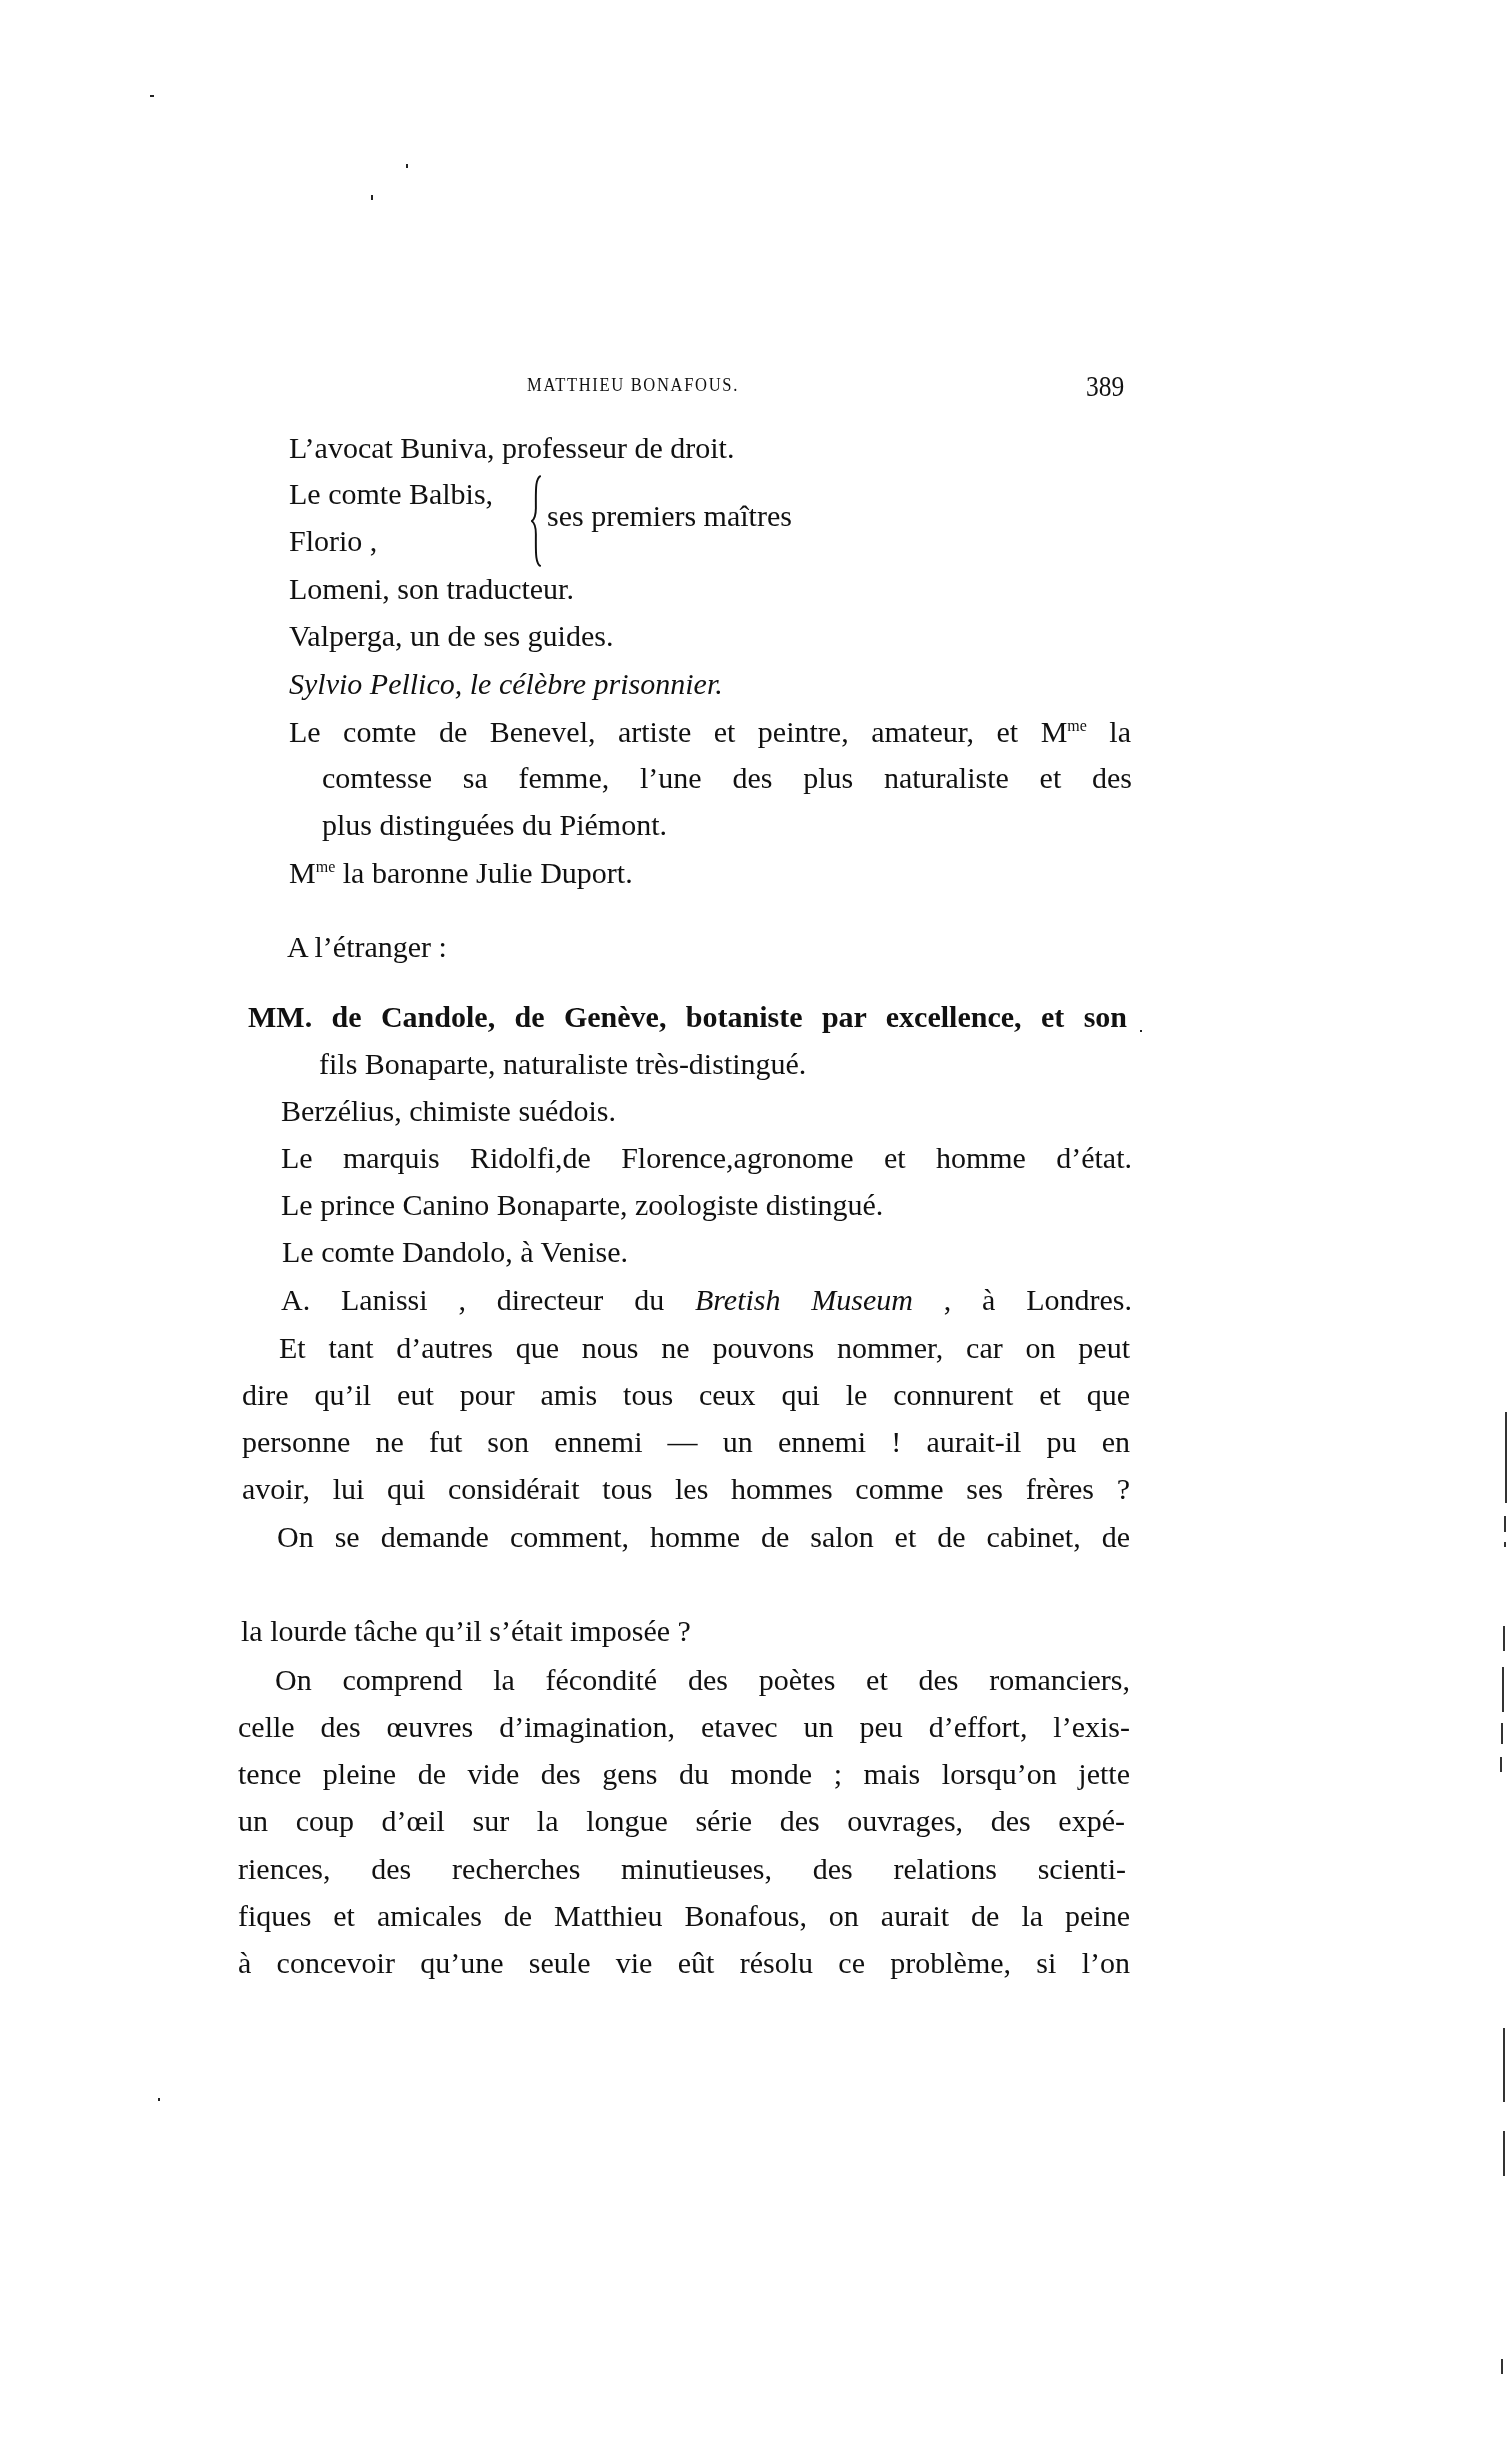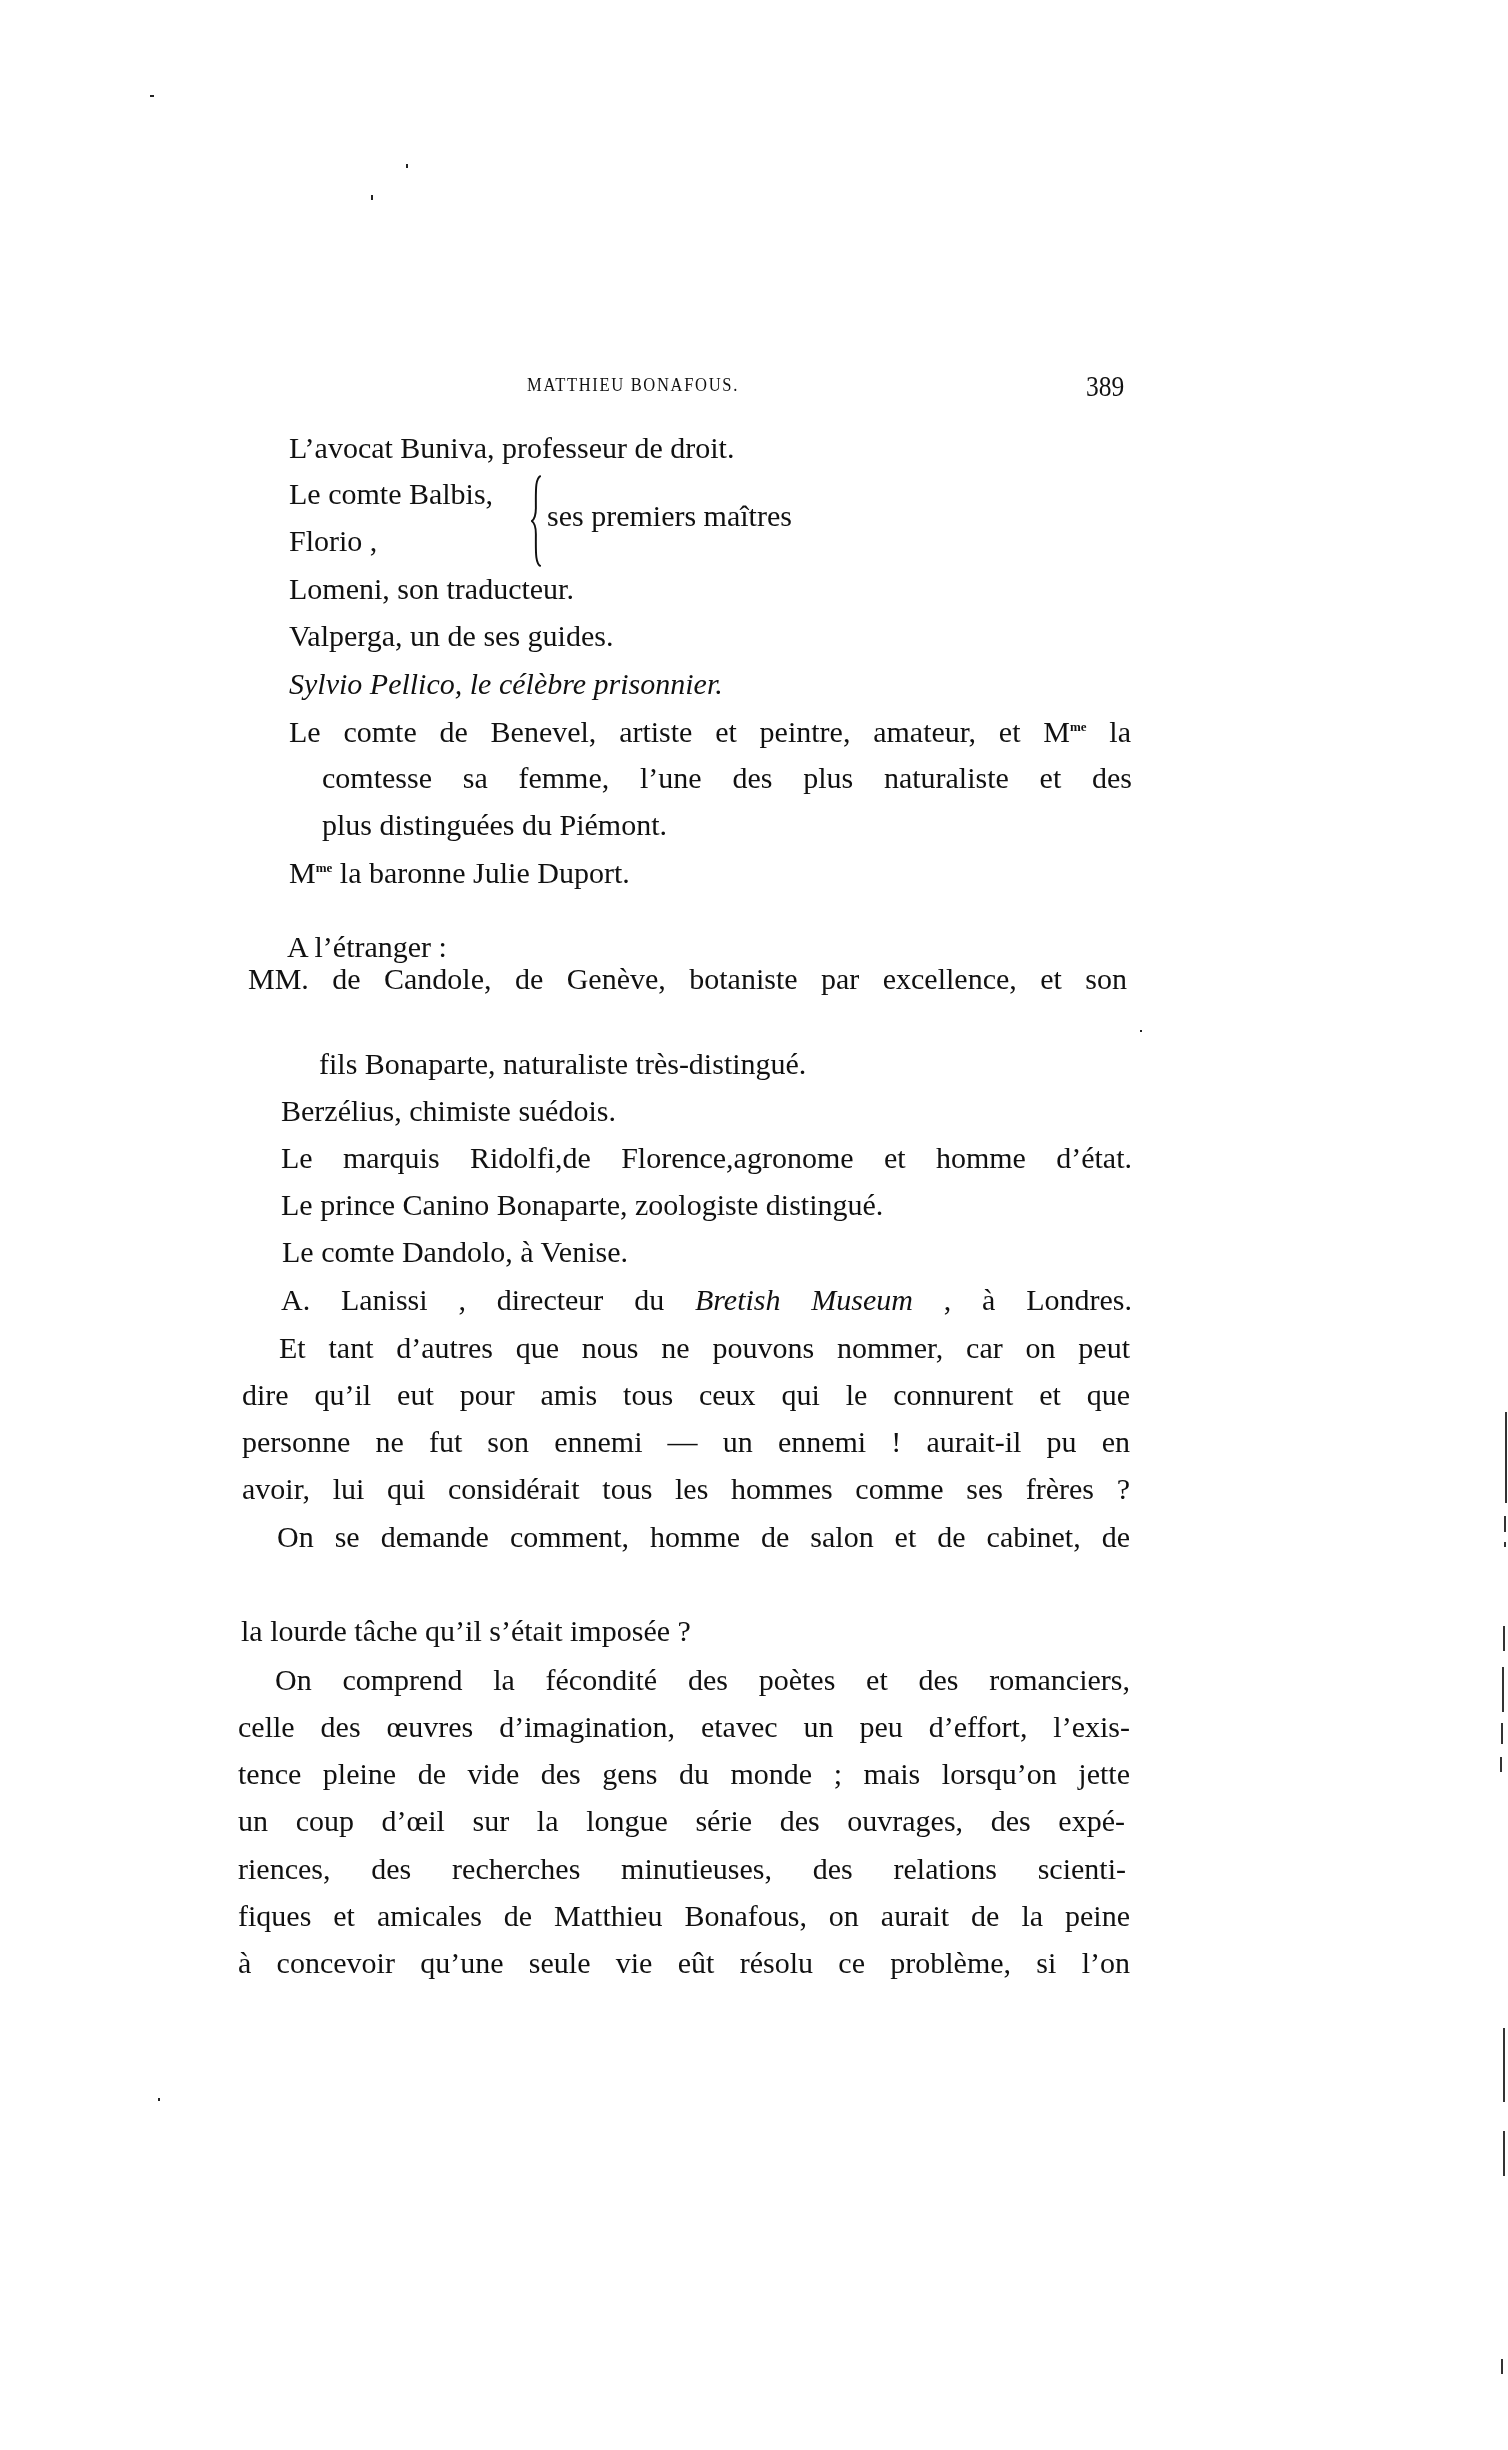--- a/index.html
+++ b/index.html
@@ -5,21 +5,21 @@
   html, body { margin:0; padding:0; background:#ffffff; }
   body { width:1508px; height:2450px; position:relative; overflow:hidden;
          font-family:"Liberation Serif", "DejaVu Serif", serif; color:#111111; }
   .page { position:absolute; left:0; top:0; width:1508px; height:2450px; background:#ffffff; }
   .running-title { position:absolute; left:527px; top:374px; font-size:18px; line-height:23px;
                    letter-spacing:1.8px; white-space:nowrap; transform:scaleX(0.92); transform-origin:left; }
   .page-number { position:absolute; left:1086px; top:367px; font-size:30px; line-height:38px; white-space:nowrap;
                  transform:scaleX(0.85); transform-origin:left; }
   .line { position:absolute; font-size:30px; line-height:38px; height:38px; white-space:nowrap; }
   .just { text-align:justify; text-align-last:justify; }
-  .line sup { font-size:13px; vertical-align:0; position:relative; top:-11.5px; line-height:0;font-weight:bold; }
+  .line sup { font-size:16px; vertical-align:0; position:relative; top:-11.5px; line-height:0; }
   .line em { font-style:italic; }
   .brace { position:absolute; left:531px; top:475px; width:13px; height:92px; }
   .speck { position:absolute; background:#222; }
   .scanline { position:absolute; width:1.6px; background:#333; }
 </style>
 </head>
 <body>
 
 <div class="page">
 
@@ -37,21 +37,21 @@
 
   <div class="line" style="left:289px; top:570px;">Lomeni, son traducteur.</div>
   <div class="line" style="left:289px; top:617px;">Valperga, un de ses guides.</div>
   <div class="line" style="left:289px; top:665px;font-style:italic;">Sylvio Pellico, le célèbre prisonnier.</div>
   <div class="line just" style="left:289px; top:713px; width:842px;"><span>Le comte de Benevel, artiste et peintre, amateur, et M</span><sup>me</sup><span> la</span></div>
   <div class="line just" style="left:322px; top:759px; width:810px;">comtesse sa femme, l’une des plus naturaliste et des</div>
   <div class="line" style="left:322px; top:806px;">plus distinguées du Piémont.</div>
   <div class="line" style="left:289px; top:854px;"><span>M</span><sup>me</sup><span> la baronne Julie Duport.</span></div>
 
   <div class="line" style="left:287px; top:928px;">A l’étranger :</div>
-  <div class="line just" style="left:248px; top:960px; width:879px;">MM. de Candole, de Genève, botaniste par excellence, et son</div>
+  <div class="line just" style="left:248px; top:998px; width:879px;font-weight:bold;">MM. de Candole, de Genève, botaniste par excellence, et son</div>
   <div class="line" style="left:319px; top:1045px;">fils Bonaparte, naturaliste très-distingué.</div>
   <div class="line" style="left:281px; top:1092px;">Berzélius, chimiste suédois.</div>
   <div class="line just" style="left:281px; top:1139px; width:851px;">Le marquis Ridolfi,de Florence,agronome et homme d’état.</div>
   <div class="line" style="left:281px; top:1186px;">Le prince Canino Bonaparte, zoologiste distingué.</div>
   <div class="line" style="left:282px; top:1233px;">Le comte Dandolo, à Venise.</div>
   <div class="line just" style="left:281px; top:1281px; width:851px;"><span>A. Lanissi , directeur du </span><em>Bretish Museum</em><span> , à Londres.</span></div>
 
   <div class="line just" style="left:279px; top:1329px; width:851px;">Et tant d’autres que nous ne pouvons nommer, car on peut</div>
   <div class="line just" style="left:242px; top:1376px; width:888px;">dire qu’il eut pour amis tous ceux qui le connurent et que</div>
   <div class="line just" style="left:242px; top:1423px; width:888px;">personne ne fut son ennemi — un ennemi ! aurait-il pu en</div>

